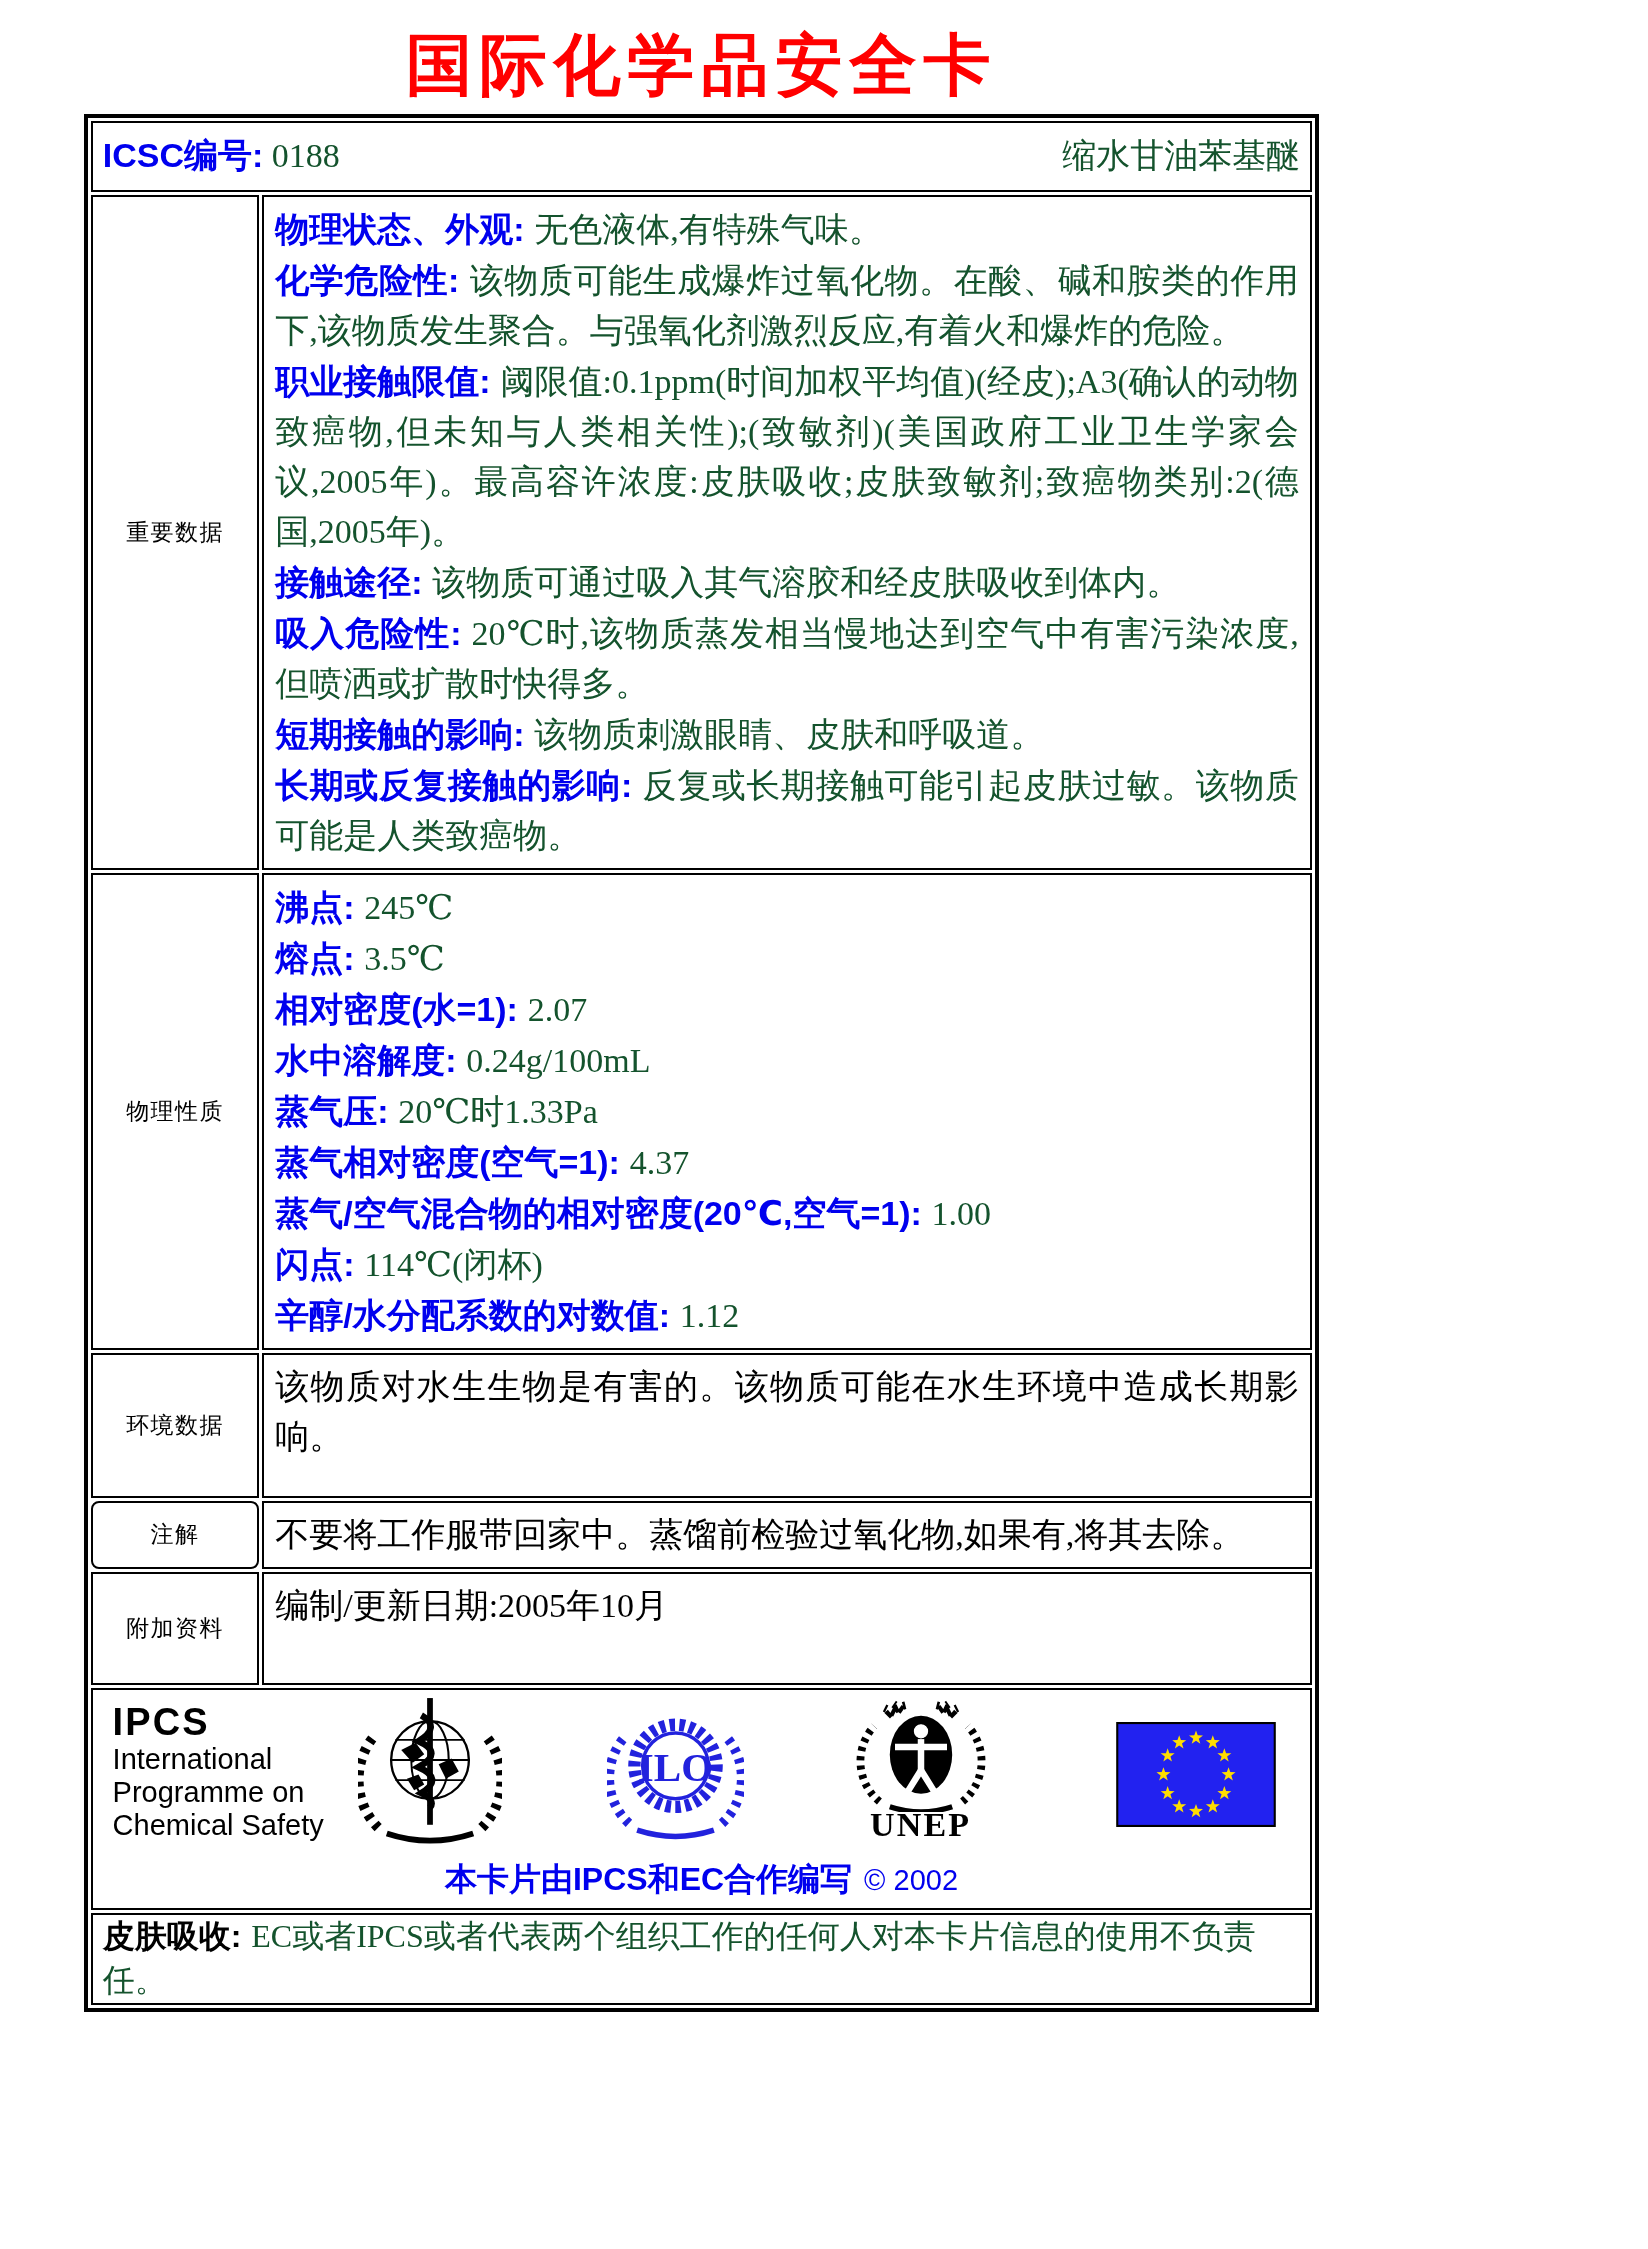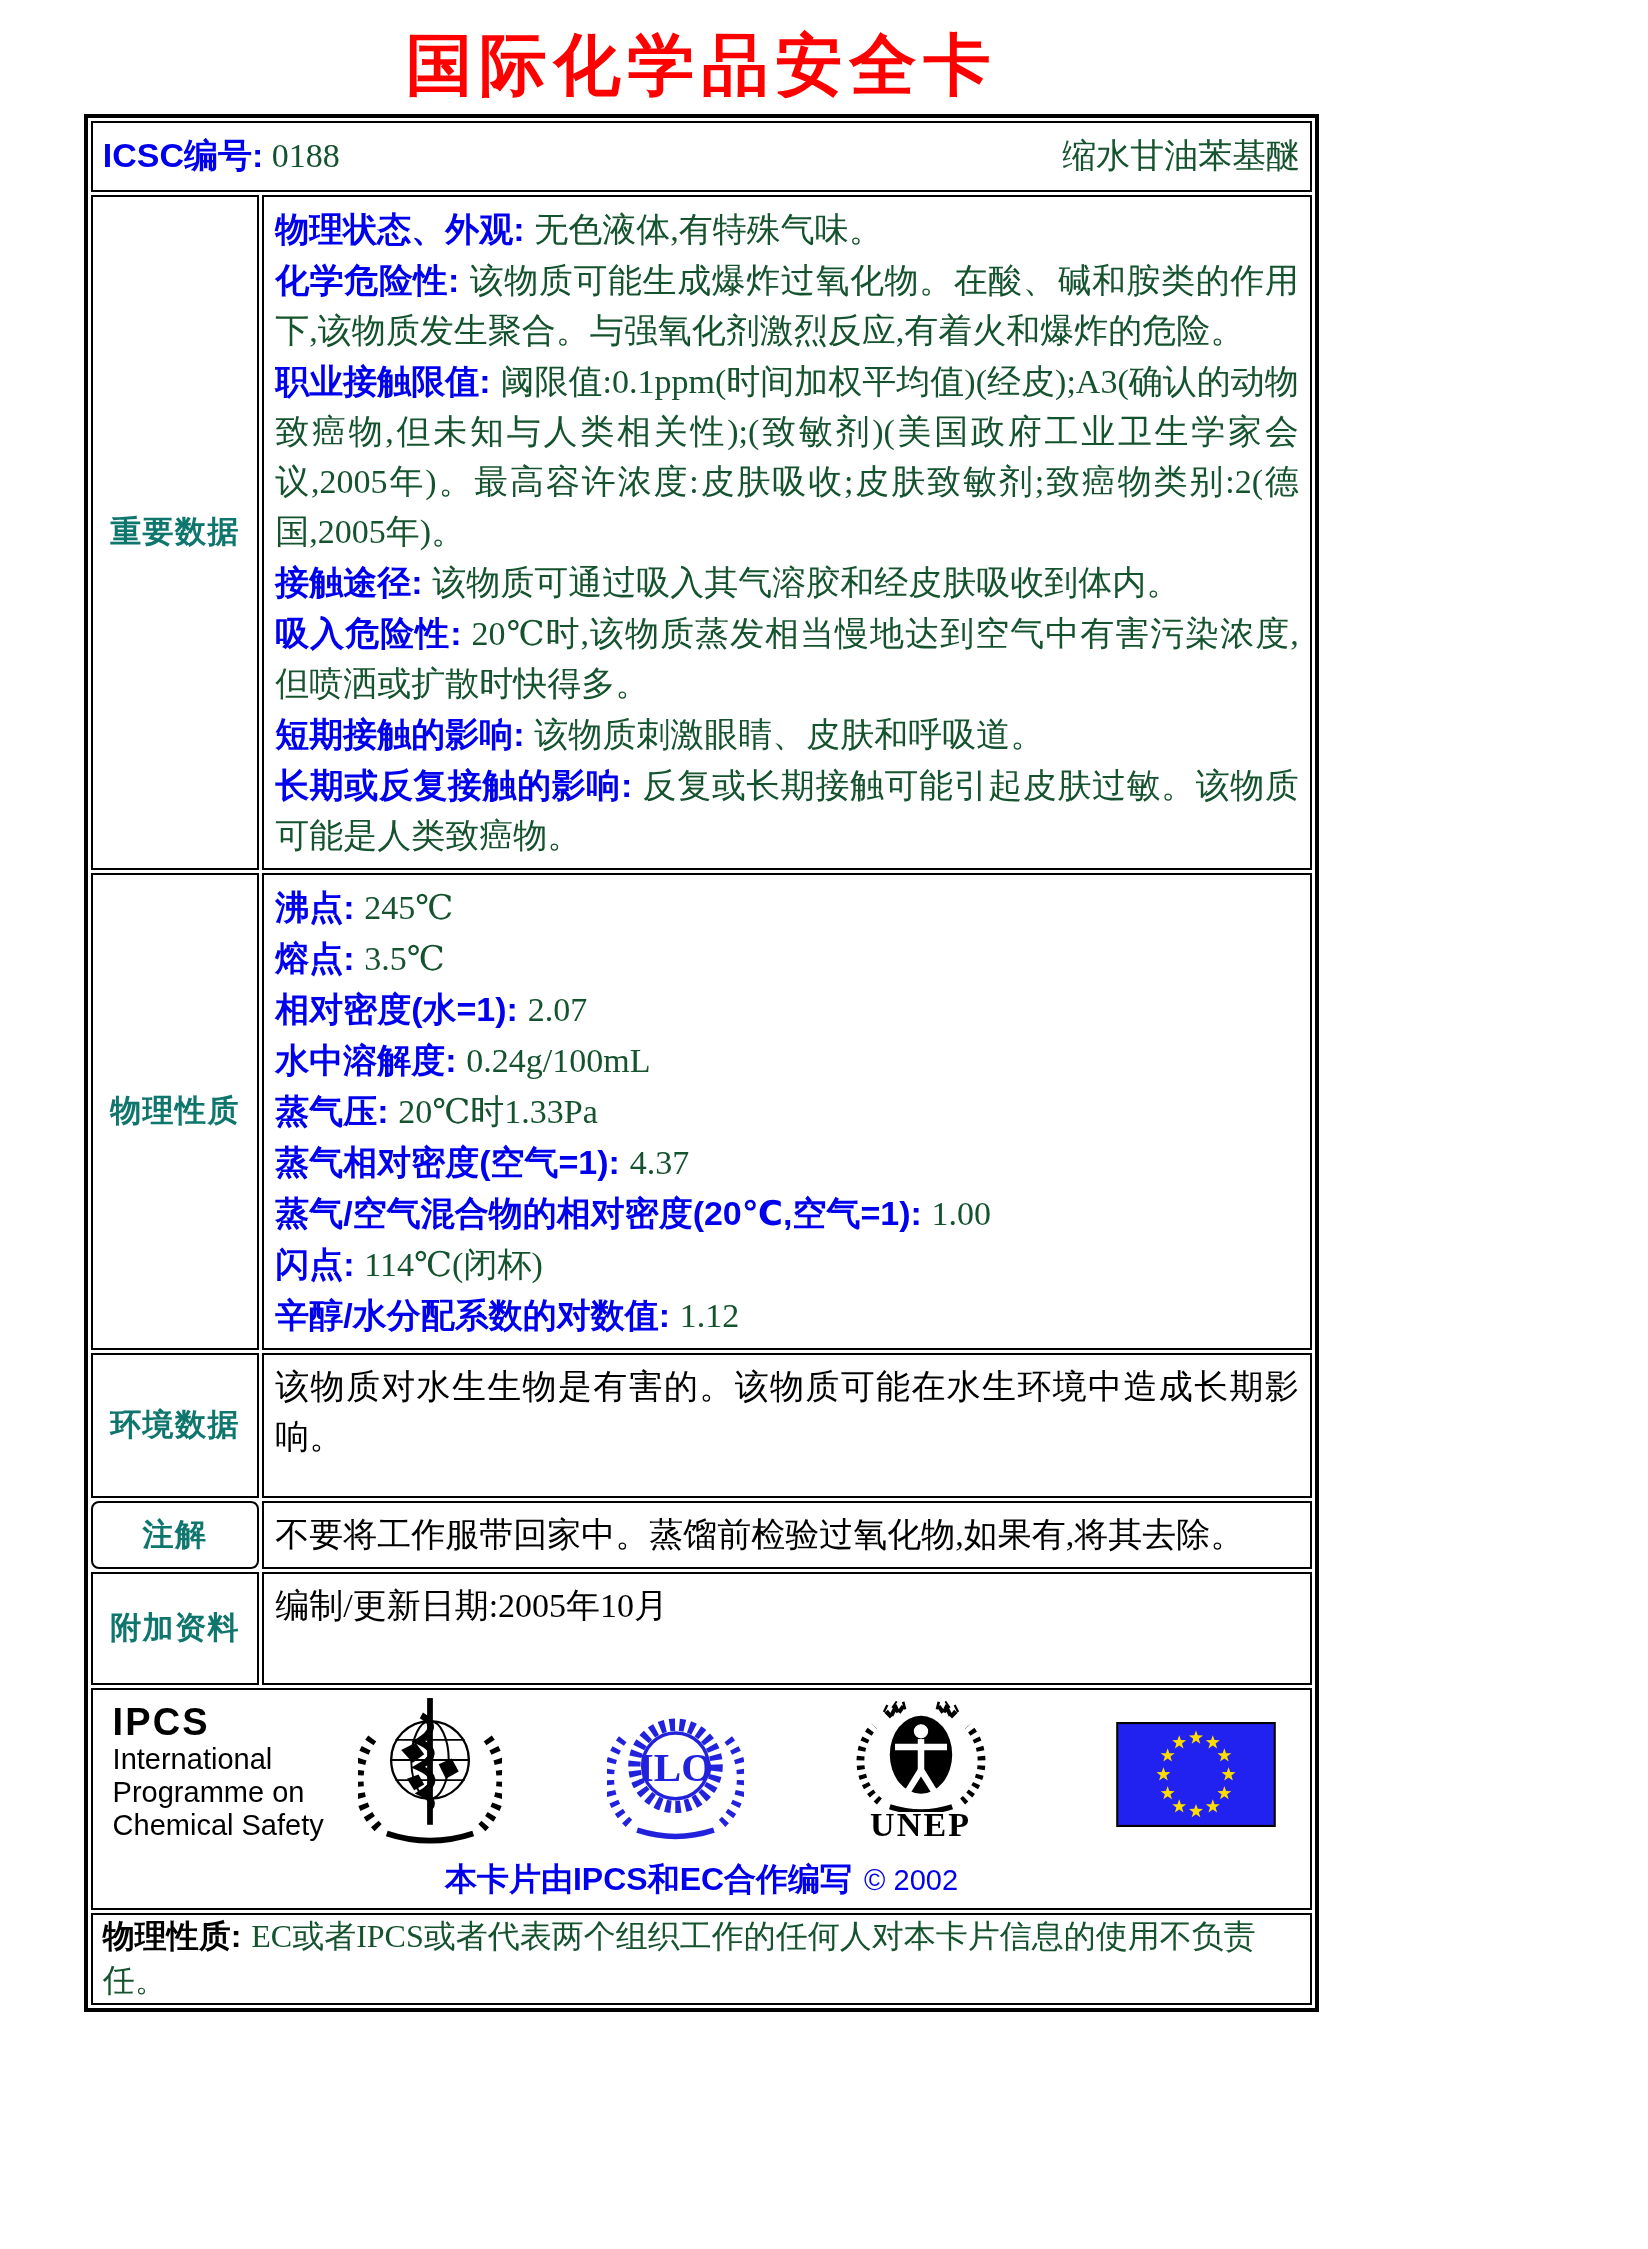--- a/index.html
+++ b/index.html
@@ -10,22 +10,22 @@
          font-family:"Liberation Serif","DejaVu Serif",serif;
          font-weight:bold;font-size:67px;letter-spacing:7px;line-height:1.1;}
   table.card{width:1235px;margin:11.2px auto 0 auto;border:4.2px solid #000;
              border-collapse:separate;border-spacing:3.5px;background:#fff;table-layout:fixed;}
   td{border:2.1px solid #000;vertical-align:top;background:#fff;}
   col.c-label{width:168px;}
   .hdr-cell{height:67px;vertical-align:middle;padding:0 9.8px;}
   .hdr-flex{display:flex;justify-content:space-between;align-items:center;font-size:34px;}
   .blue-label{color:#0000ee;font-weight:bold;
               font-family:"Liberation Sans","DejaVu Sans",sans-serif;}
-  .row-label{vertical-align:middle;text-align:center;color:#0f766e;font-weight:bold;
-             font-family:"Liberation Sans","DejaVu Sans",sans-serif;font-size:31px;
+  .row-label{vertical-align:middle;text-align:center;color:#000000;font-weight:normal;
+             font-family:"Liberation Sans","DejaVu Sans",sans-serif;font-size:23px;
              letter-spacing:1.4px;}
   .content{padding:7px 11.2px;font-size:34px;line-height:50px;text-align:justify;}
   .content p{margin:0;}
   .inline-label{color:#0000ee;font-weight:bold;
                 font-family:"Liberation Sans","DejaVu Sans",sans-serif;margin-right:9.8px;}
   .val{color:#14532d;}
   .h-env{height:139px;} .h-note{height:50px;border-radius:8px;} .h-extra{height:107px;}
   .note-cell{vertical-align:middle;}
   .logos-cell{height:205px;padding:5.6px 7px;}
   .logos-flex{display:flex;align-items:center;}
@@ -199,20 +199,20 @@
 
         <div class="credit-line">
           <span class="credit-main">本卡片由IPCS和EC合作编写</span>
           <span class="credit-copy">© 2002</span>
         </div>
       </td>
     </tr>
 
     <tr>
       <td colspan="2" class="legal-cell">
-        <span class="legal-label">物理性质:</span><span class="val">EC或者IPCS或者代表两个组织工作的任何人对本卡片信息的使用不负责任。</span>
+        <span class="legal-label">皮肤吸收:</span><span class="val">EC或者IPCS或者代表两个组织工作的任何人对本卡片信息的使用不负责任。</span>
       </td>
     </tr>
 
   </tbody>
     </table>
 </div>
 
 
 </body></html>

